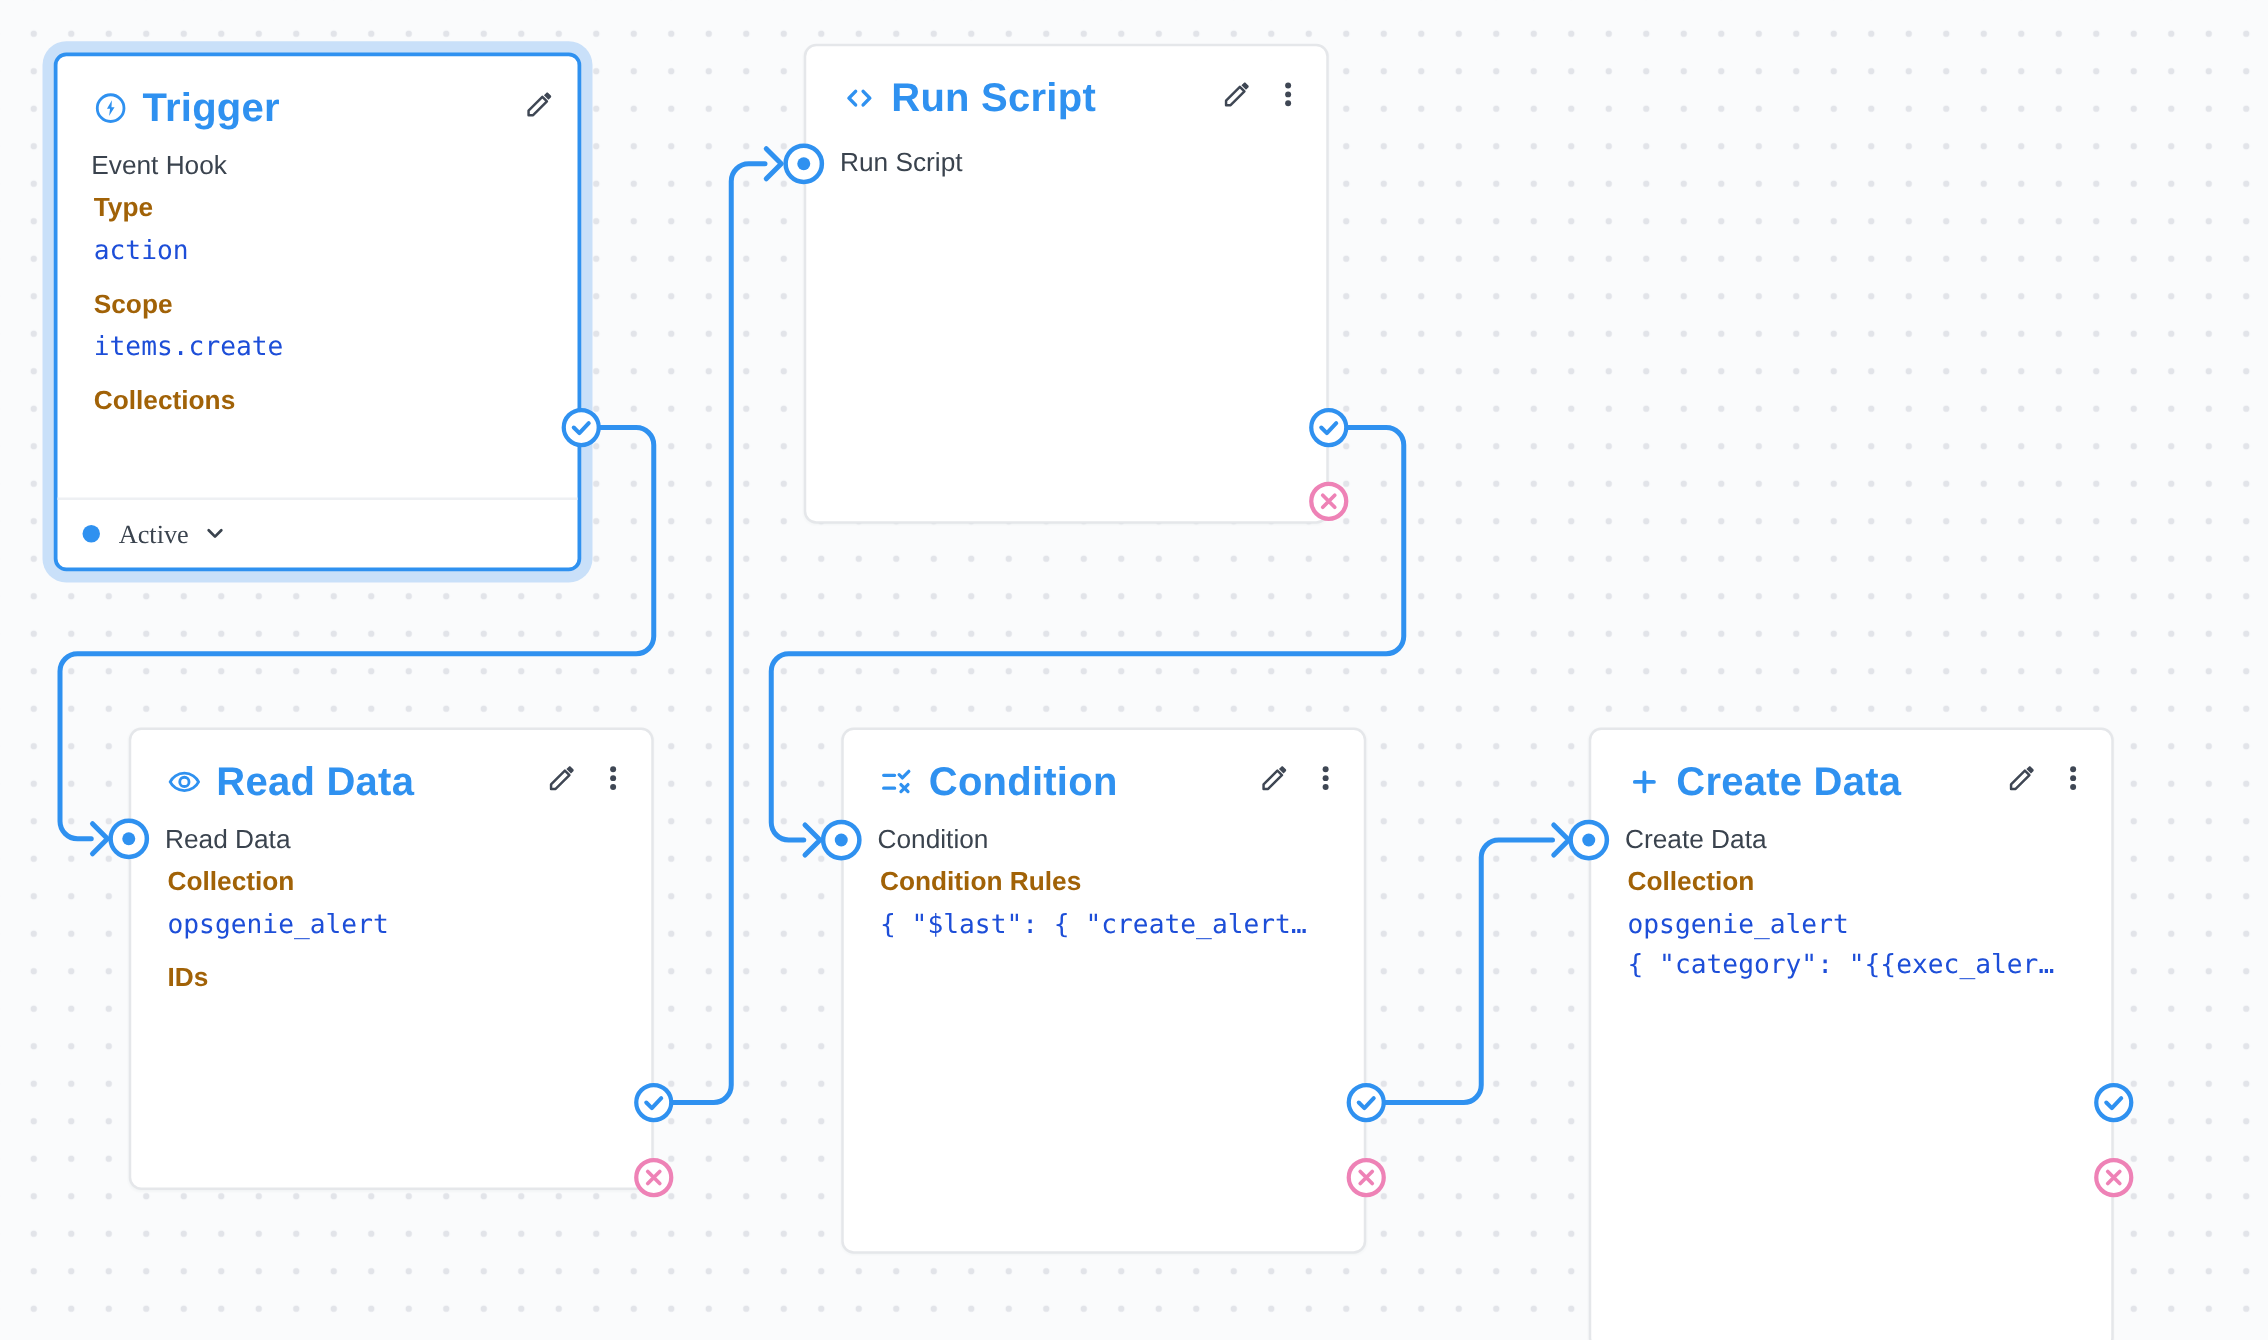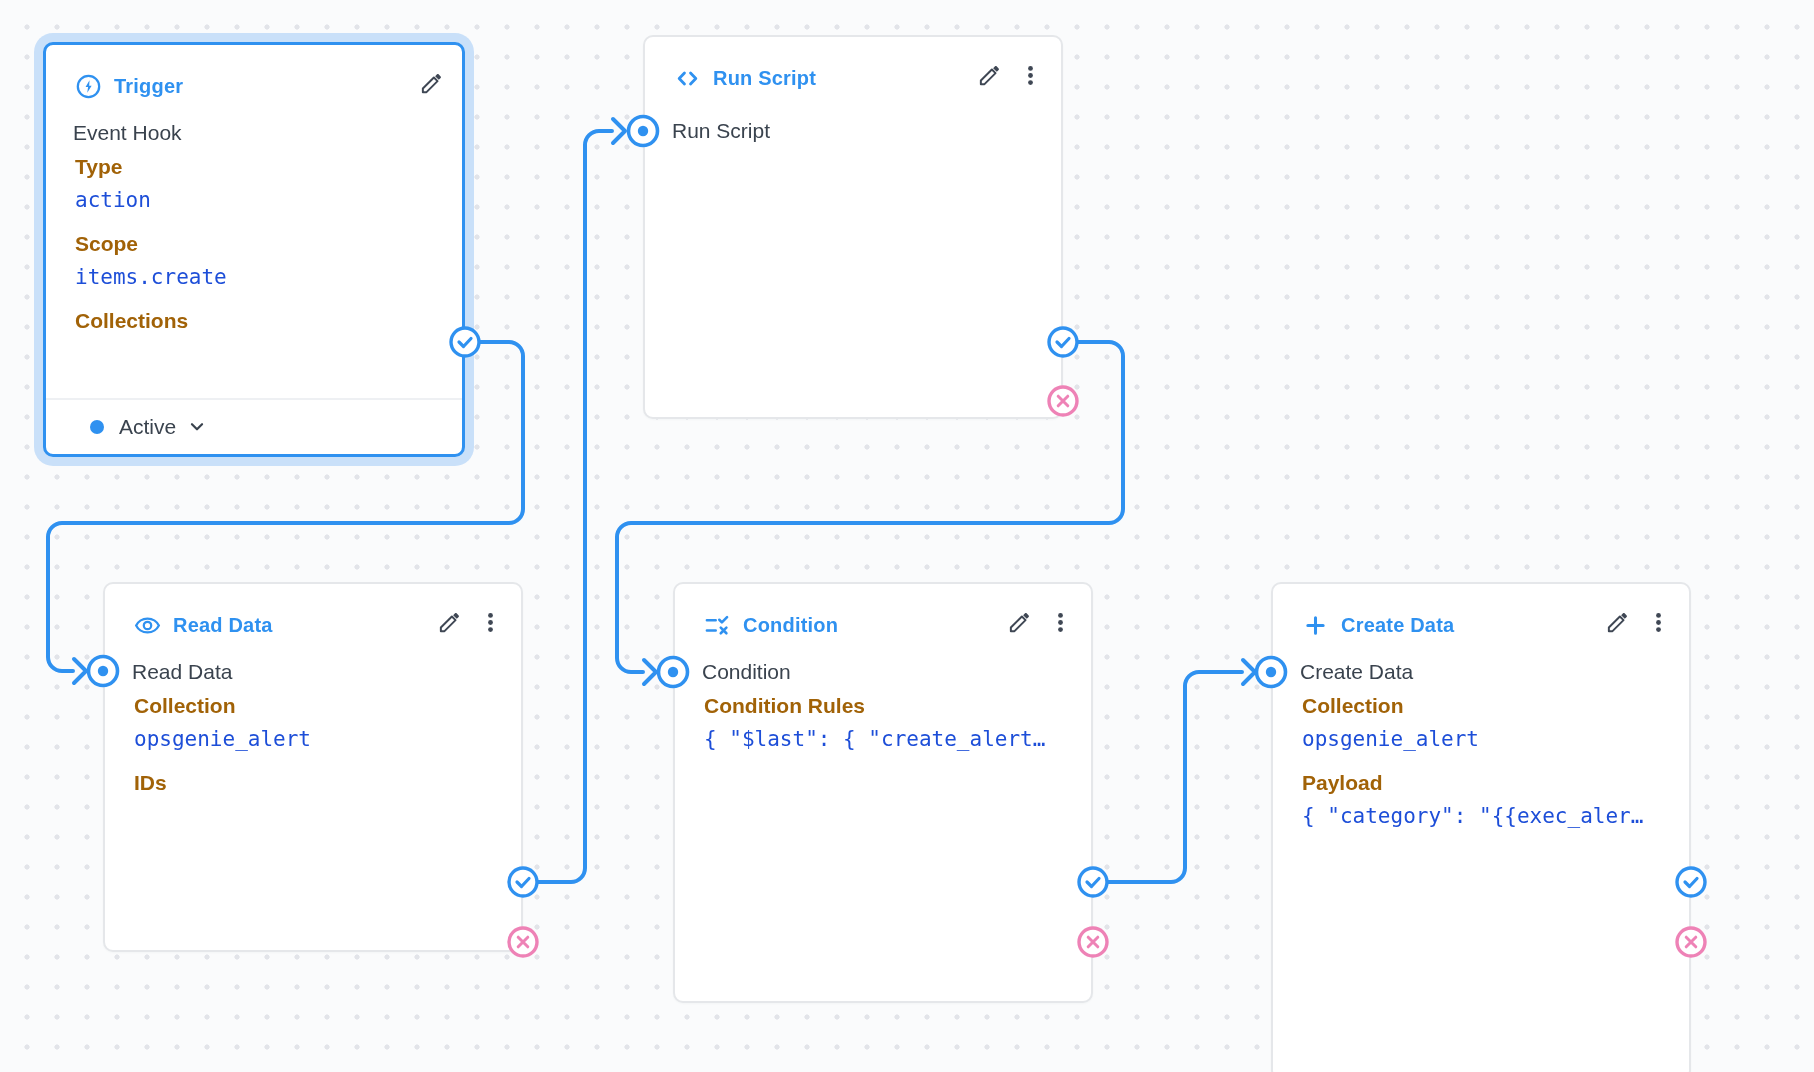--- a/index.html
+++ b/index.html
@@ -20,36 +20,36 @@
     position:absolute;box-sizing:border-box;
     background:#ffffff;border:2px solid #e5e7ea;border-radius:10px;
     box-shadow:0 1px 2px rgba(40,50,70,0.03);
   }
   .node--selected{
     border:3px solid #2f91f0;
     box-shadow:0 0 0 9px #c9e0f9;
   }
   .n-head{display:flex;align-items:center;margin:24px 20px 0 29px;height:34px;}
   .n-head .t-icon{flex:0 0 auto;margin-right:12px;display:flex;}
-  .n-title{color:#2f91f0;font-size:20px;font-weight:700;letter-spacing:.2px;white-space:nowrap;}
+  .n-title{color:#2f91f0;font-size:32px;font-weight:700;letter-spacing:.2px;white-space:nowrap;}
   .n-tools{position:absolute;top:26px;right:18px;display:flex;align-items:center;gap:16px;}
   .n-tools .tool{width:25px;height:25px;display:flex;align-items:center;justify-content:center;cursor:pointer;}
   .n-row-main{margin:13px 20px 0 27px;height:34px;display:flex;align-items:center;
     font-size:21px;color:#3a434e;white-space:nowrap;}
   .node--run-script .n-row-main{margin-top:19px;}
   .n-label{margin:0 20px 0 29px;height:34px;display:flex;align-items:center;
     font-size:21px;font-weight:700;color:#a16207;white-space:nowrap;}
   .n-mono{margin:0 20px 0 29px;height:32px;display:flex;align-items:center;
     font-family:"DejaVu Sans Mono",monospace;font-size:21px;color:#1d4ed8;
     white-space:nowrap;overflow:hidden;}
   .n-gap{margin-top:11px;}
   .n-footer{
     position:absolute;left:0;right:0;bottom:0;height:54px;
     border-top:2px solid #eef0f3;
-    display:flex;align-items:center;padding-left:44px;cursor:pointer;
+    display:flex;align-items:center;padding-left:20px;cursor:pointer;font-family:Liberation Serif, serif;
   }
   .status-dot{width:14px;height:14px;border-radius:50%;background:#2f91f0;margin-right:15px;}
   .status-text{font-size:21px;color:#3a434e;margin-right:10px;}
   
   .node--trigger    {left:43px;  top:42px;  width:422px; height:415px;}
   .node--run-script {left:643px; top:35px;  width:420px; height:384px;}
   .node--read-data  {left:103px; top:582px; width:420px; height:370px;}
   .node--condition  {left:673px; top:582px; width:420px; height:421px;}
   .node--create-data{left:1271px;top:582px; width:420px; height:498px;}
   
@@ -204,21 +204,20 @@
         <svg width="25" height="25" viewBox="0 0 24 24">
           <circle cx="12" cy="5.2" r="2.3" fill="#3f4754"></circle>
             <circle cx="12" cy="12" r="2.3" fill="#3f4754"></circle>
             <circle cx="12" cy="18.8" r="2.3" fill="#3f4754"></circle>
         </svg>
       </span>
     </div>
     <div class="n-row-main">Create Data</div>
     <div class="n-label">Collection</div>
     <div class="n-mono">opsgenie_alert</div>
-    <div class="n-label n-gap">Payload</div>
     <div class="n-mono">{ "category": "{{exec_aler…</div>
   </div>
 
   <svg class="flow-svg" width="1814" height="1072" viewBox="0 0 1814 1072">
     <g fill="none" stroke="#2f91f0" stroke-width="4" stroke-linecap="round" stroke-linejoin="round">
 
       <path d="M479,342 H509 A14,14 0 0 1 523,356 V509 A14,14 0 0 1 509,523 H62 A14,14 0 0 0 48,537 V657 A14,14 0 0 0 62,671 H73"></path>
       <path d="M74,659 L86,671 L74,683"></path>
 
       <path d="M537,882 H571 A14,14 0 0 0 585,868 V145 A14,14 0 0 1 599,131 H612"></path>

